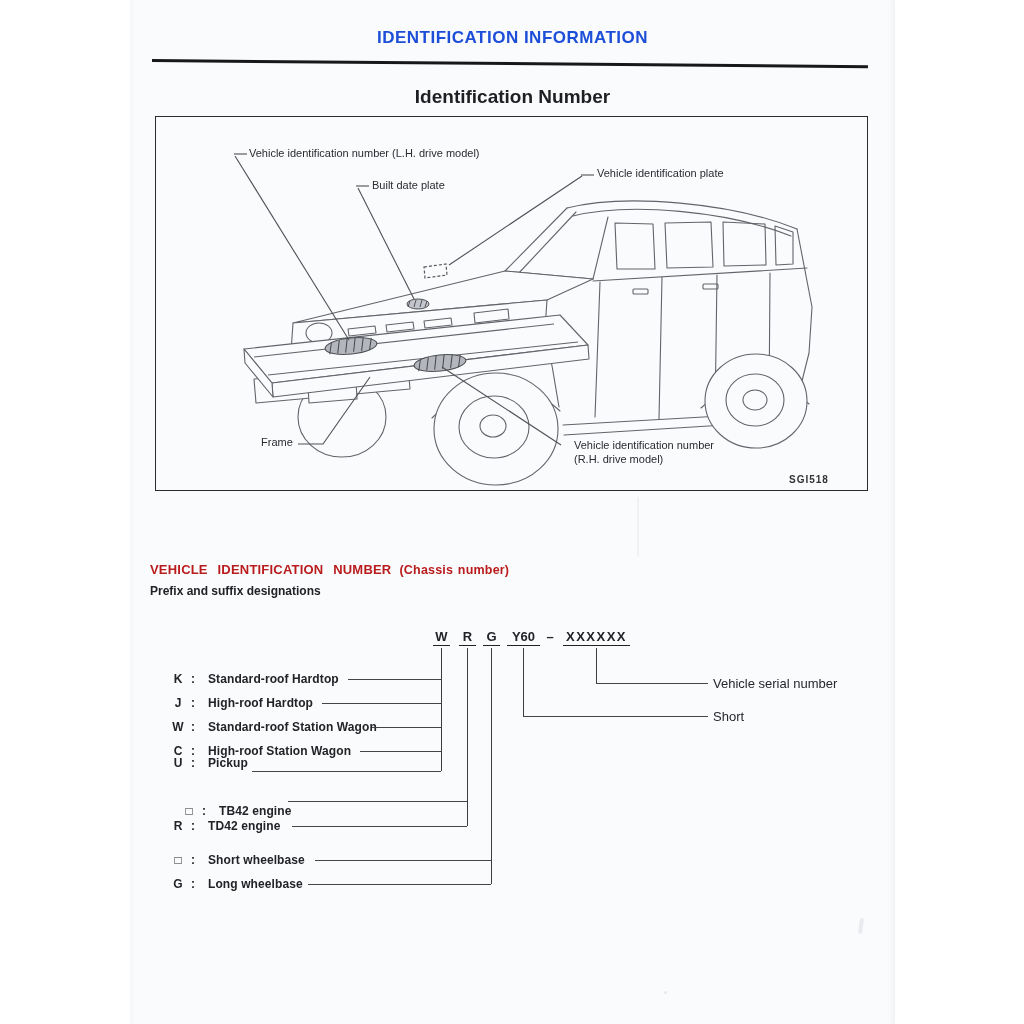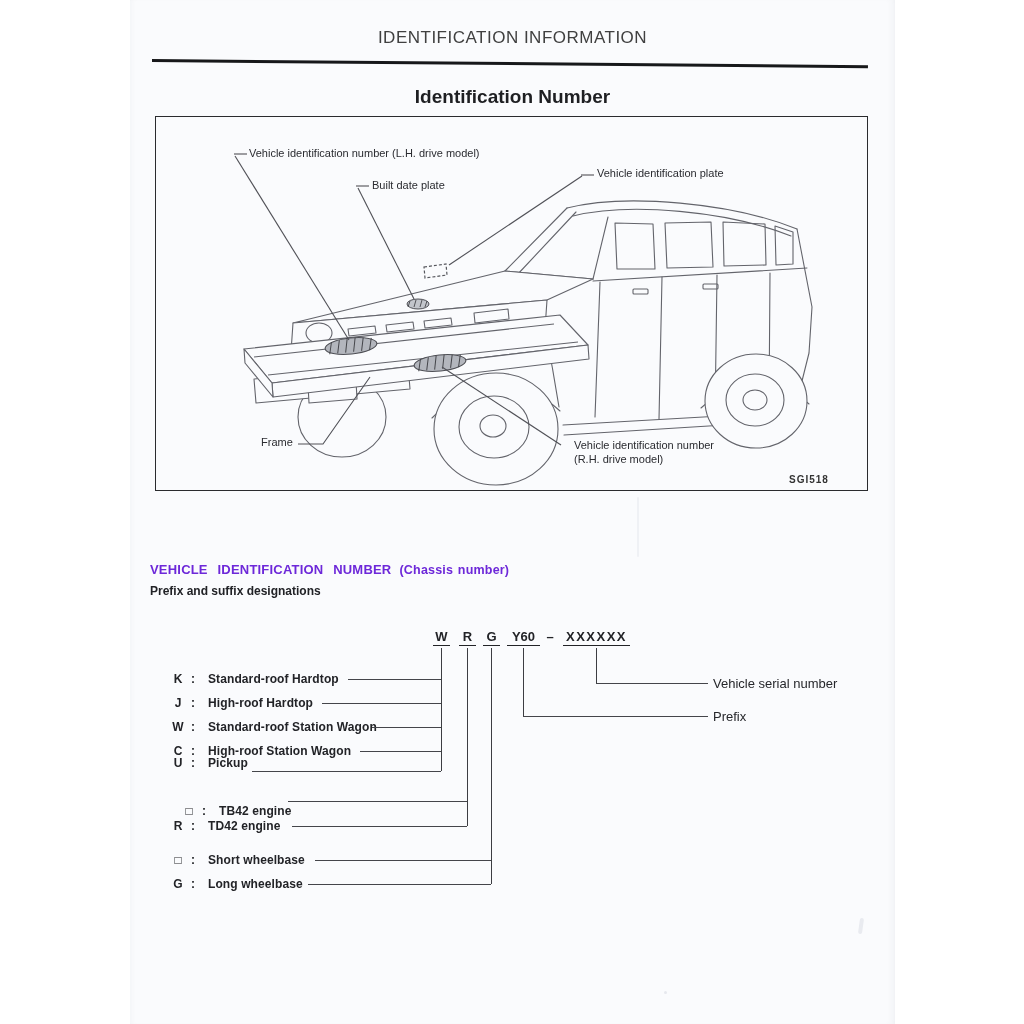--- a/index.html
+++ b/index.html
@@ -1,32 +1,32 @@
 <!DOCTYPE html>
 <html><head>
 <meta charset="utf-8">
 <style>
   * { margin:0; padding:0; box-sizing:border-box; }
   html,body { width:1024px; height:1024px; background:#ffffff; overflow:hidden;
     font-family:"Liberation Sans", sans-serif; color:#26272b; }
   .page { position:absolute; left:130px; top:0; width:765px; height:1024px;
     background:#fafbfd; box-shadow: inset -6px 0 10px -7px rgba(40,50,70,.10), inset 5px 0 9px -7px rgba(40,50,70,.08); }
   .title { position:absolute; top:28px; left:0; width:100%; text-align:center;
-    font-size:17px; font-weight:normal; letter-spacing:.5px; color:#404040; }
+    font-size:17px; font-weight:bold; letter-spacing:.5px; color:#1d4ed8; }
   .title-rule { position:absolute; top:59px; left:22px; width:716px; height:3px;
     background:#17181a; transform:rotate(.5deg); transform-origin:left center; }
   .subtitle { position:absolute; top:86px; left:0; width:100%; text-align:center;
     font-size:19px; font-weight:bold; color:#1e1f22; }
   .figbox { position:absolute; left:25px; top:116px; width:713px; height:375px;
     border:1.6px solid #2a2b2e; }
   .figlabel { position:absolute; font-size:11px; color:#2a2b30; white-space:nowrap; }
   .figcode { position:absolute; left:633px; top:357px; font-size:10px; font-weight:bold;
     letter-spacing:1px; color:#333; }
   .sec-head { position:absolute; left:20px; top:562px; font-size:13px; font-weight:bold;
-    color:#6d28d9; letter-spacing:.2px; }
+    color:#b91c1c; letter-spacing:.2px; }
   .sec-head .main { word-spacing:6px; }
   .sec-head .suffix { font-size:12.5px; margin-left:8px; word-spacing:1px; }
   .sec-sub { position:absolute; left:20px; top:584px; font-size:12px; font-weight:bold; color:#212226; }
   .code-char { position:absolute; top:629px; height:17px; text-align:center;
     font-size:13px; font-weight:bold; color:#222327; border-bottom:1.6px solid #222327; }
   .code-dash { position:absolute; top:629px; height:17px; text-align:center;
     font-size:13px; font-weight:bold; color:#222327; }
   .vline { position:absolute; width:1.3px; background:#3c3d42; }
   .hline { position:absolute; height:1.3px; background:#44454a; }
   .row { position:absolute; left:40px; height:15px; font-size:12px; color:#222327; white-space:nowrap; }
@@ -159,21 +159,21 @@
 
   <div class="vline" style="left:311px; top:648px; height:123px;"></div>
   <div class="vline" style="left:337px; top:648px; height:178px;"></div>
   <div class="vline" style="left:361px; top:648px; height:236px;"></div>
   <div class="vline" style="left:393px; top:648px; height:68px;"></div>
   <div class="vline" style="left:466px; top:648px; height:35px;"></div>
 
   <div class="hline" style="left:466px; top:683px; width:112px;"></div>
   <div class="hline" style="left:393px; top:716px; width:185px;"></div>
   <div class="rlabel" style="left:583px; top:676px;">Vehicle serial number</div>
-  <div class="rlabel" style="left:583px; top:709px;">Prefix</div>
+  <div class="rlabel" style="left:583px; top:709px;">Short</div>
 
   <div class="row" style="top:672px;">
     <span class="key">K</span><span class="colon">:</span><span class="desc">Standard-roof Hardtop</span>
   </div>
   <div class="row" style="top:696px;">
     <span class="key">J</span><span class="colon">:</span><span class="desc">High-roof Hardtop</span>
   </div>
   <div class="row" style="top:720px;">
     <span class="key">W</span><span class="colon">:</span><span class="desc">Standard-roof Station Wagon</span>
   </div>

